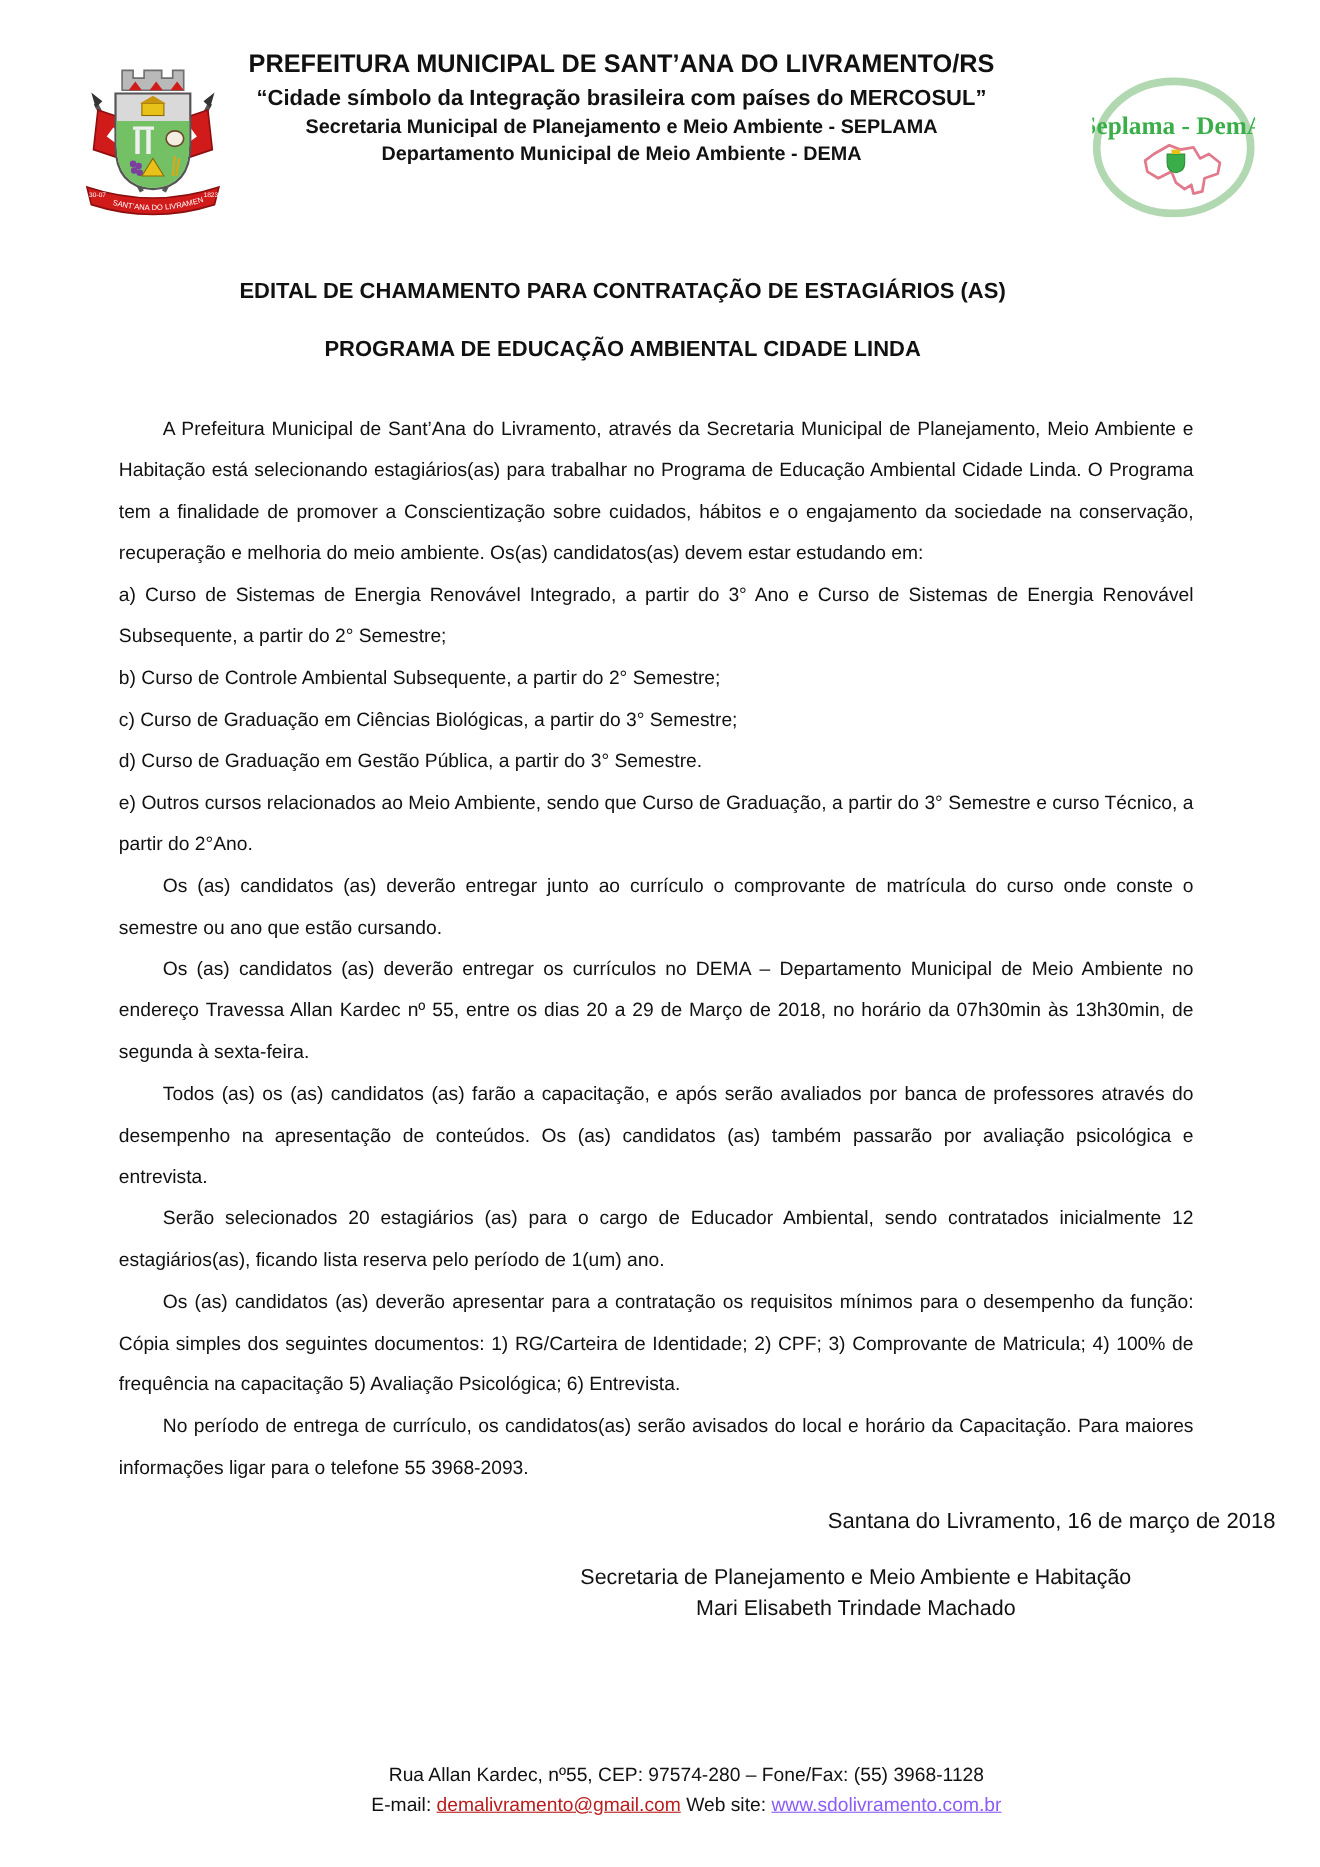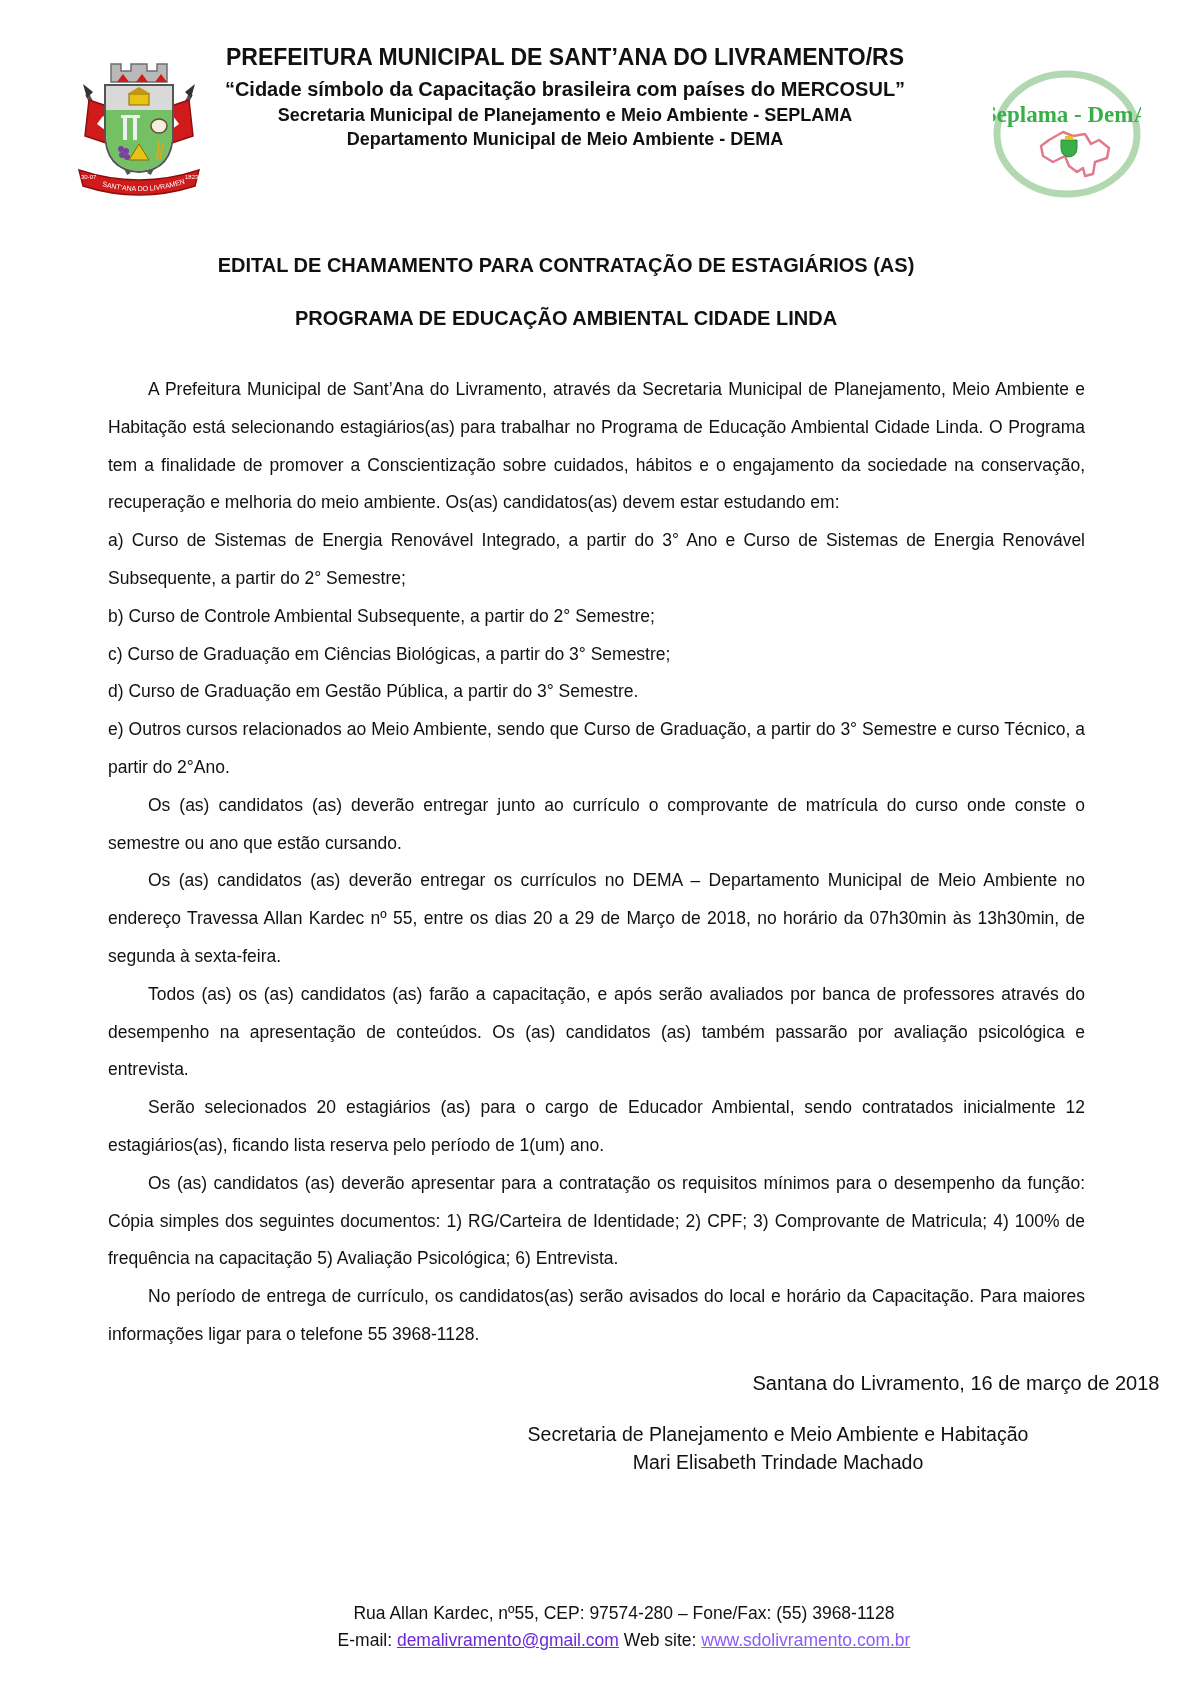--- a/index.html
+++ b/index.html
@@ -95,21 +95,21 @@
     <text font-size="7" fill="#ffffff" font-family="Liberation Sans, sans-serif">
       <textPath href="#ribbonArc" startOffset="8%">SANT’ANA DO LIVRAMENTO</textPath>
     </text>
     <text x="8" y="127" font-size="6" fill="#ffffff">30-07</text>
     <text x="112" y="127" font-size="6" fill="#ffffff">1823</text>
   </g>
 </svg>
 
 <div class="header-text">
   <div class="h-line1">PREFEITURA MUNICIPAL DE SANT’ANA DO LIVRAMENTO/RS</div>
-  <div class="h-line2">“Cidade símbolo da Capacitação brasileira com países do MERCOSUL”</div>
+  <div class="h-line2">“Cidade símbolo da Integração brasileira com países do MERCOSUL”</div>
   <div class="h-line4">Secretaria Municipal de Planejamento e Meio Ambiente - SEPLAMA</div>
   <div class="h-line5">Departamento Municipal de Meio Ambiente - DEMA</div>
 </div>
 
 <svg class="seplama" viewBox="0 0 148 128" aria-hidden="true">
   <ellipse cx="74" cy="64" rx="70" ry="60" fill="#ffffff" stroke="#b2d8b2" stroke-width="7"></ellipse>
   <text x="74" y="52" text-anchor="middle" font-size="23" font-weight="bold" font-family="Liberation Serif, serif" fill="#3aae49">Seplama - DemA</text>
   <path d="M70 62 l-14 8 l-8 6 l2 10 l10 6 l12 -6 l4 10 l8 6 l6 -4 l2 8 l8 -2 l2 -12 l12 -4 l2 -10 l-10 -8 l-8 4 l-6 -10 l-12 2 z" fill="#ffffff" stroke="#e2798c" stroke-width="2.5" stroke-linejoin="round"></path>
   <g>
     <path d="M68 70 h16 v8 q0 8 -8 9 q-8 -1 -8 -9 z" fill="#3aae49" stroke="#2c8a3a" stroke-width="1"></path>
@@ -127,32 +127,32 @@
     <p>a) Curso de Sistemas de Energia Renovável Integrado, a partir do 3° Ano e Curso de Sistemas de Energia Renovável Subsequente, a partir do 2° Semestre;</p>
     <p>b) Curso de Controle Ambiental Subsequente, a partir do 2° Semestre;</p>
     <p>c) Curso de Graduação em Ciências Biológicas, a partir do 3° Semestre;</p>
     <p>d) Curso de Graduação em Gestão Pública, a partir do 3° Semestre.</p>
     <p>e) Outros cursos relacionados ao Meio Ambiente, sendo que Curso de Graduação, a partir do 3° Semestre e curso Técnico, a partir do 2°Ano.</p>
     <p class="indent">Os (as) candidatos (as) deverão entregar junto ao currículo o comprovante de matrícula do curso onde conste o semestre ou ano que estão cursando.</p>
     <p class="indent">Os (as) candidatos (as) deverão entregar os currículos no DEMA – Departamento Municipal de Meio Ambiente no endereço Travessa Allan Kardec nº 55, entre os dias 20 a 29 de Março de 2018, no horário da 07h30min às 13h30min, de segunda à sexta-feira.</p>
     <p class="indent">Todos (as) os (as) candidatos (as) farão a capacitação, e após serão avaliados por banca de professores através do desempenho na apresentação de conteúdos. Os (as) candidatos (as) também passarão por avaliação psicológica e entrevista.</p>
     <p class="indent">Serão selecionados 20 estagiários (as) para o cargo de Educador Ambiental, sendo contratados inicialmente 12 estagiários(as), ficando lista reserva pelo período de 1(um) ano.</p>
     <p class="indent">Os (as) candidatos (as) deverão apresentar para a contratação os requisitos mínimos para o desempenho da função: Cópia simples dos seguintes documentos: 1) RG/Carteira de Identidade; 2) CPF; 3) Comprovante de Matricula; 4) 100% de frequência na capacitação 5) Avaliação Psicológica; 6)  Entrevista.</p>
-    <p class="indent">No período de entrega de currículo, os candidatos(as) serão avisados do local e horário da Capacitação. Para maiores informações ligar para o telefone 55 3968-1128.</p>
+    <p class="indent">No período de entrega de currículo, os candidatos(as) serão avisados do local e horário da Capacitação. Para maiores informações ligar para o telefone 55 3968-2093.</p>
   </div>
 
 <div class="dateline">
   <span>Santana do Livramento, 16 de março de 2018</span>
 </div>
 
 <div class="signature">
   <div class="sig-shift">
     <div>Secretaria de Planejamento e Meio Ambiente e Habitação</div>
     <div>Mari Elisabeth Trindade Machado</div>
   </div>
 </div>
 
 <div class="footer">
   <div>Rua Allan Kardec, nº55, CEP: 97574-280 – Fone/Fax: (55) 3968-1128</div>
   <div>
-    <span>E-mail: </span><a style="color: #6d28d9;">demalivramento@gmail.com</a><span> Web site: </span><a style="color: #8b5cf6;">www.sdolivramento.com.br</a>
+    <span>E-mail: </span><a style="color: #b91c1c;">demalivramento@gmail.com</a><span> Web site: </span><a style="color: #8b5cf6;">www.sdolivramento.com.br</a>
   </div>
 </div>
 
 </body></html>

